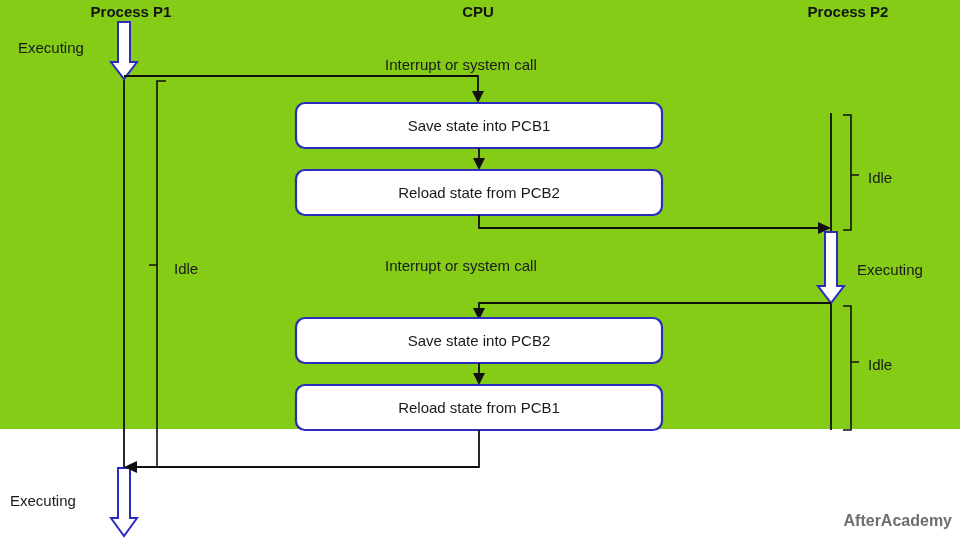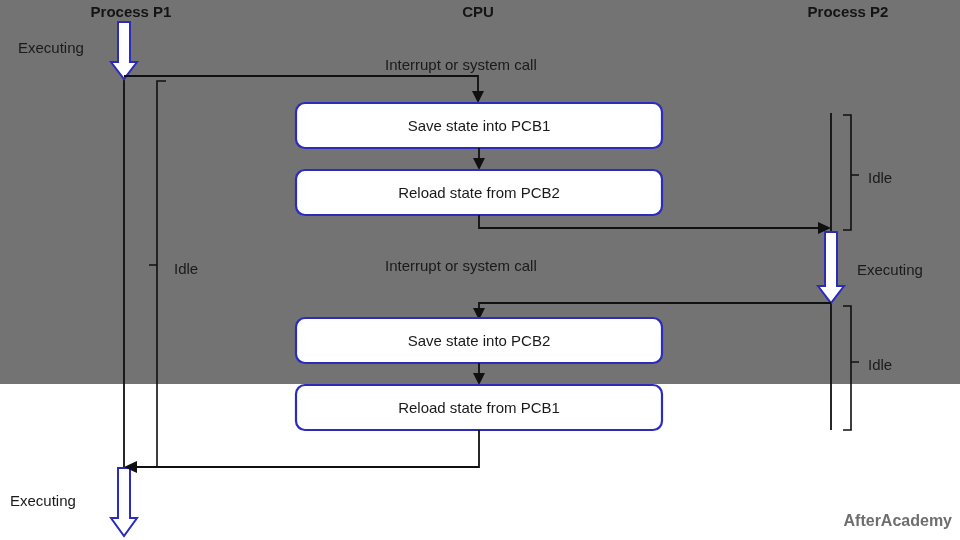--- a/index.html
+++ b/index.html
@@ -9,22 +9,22 @@
   }
   body {
     width: 960px;
     height: 540px;
     font-family: "Liberation Sans", sans-serif;
     overflow: hidden;
   }
   #diagram-root {
     position: relative;
     width: 960px;
-    height: 384px;
-    background: #737373;
+    height: 429px;
+    background: #84cc16;
   }
   svg.canvas {
     position: absolute;
     top: 0;
     left: 0;
     width: 960px;
     height: 540px;
     display: block;
   }
   .col-title {

